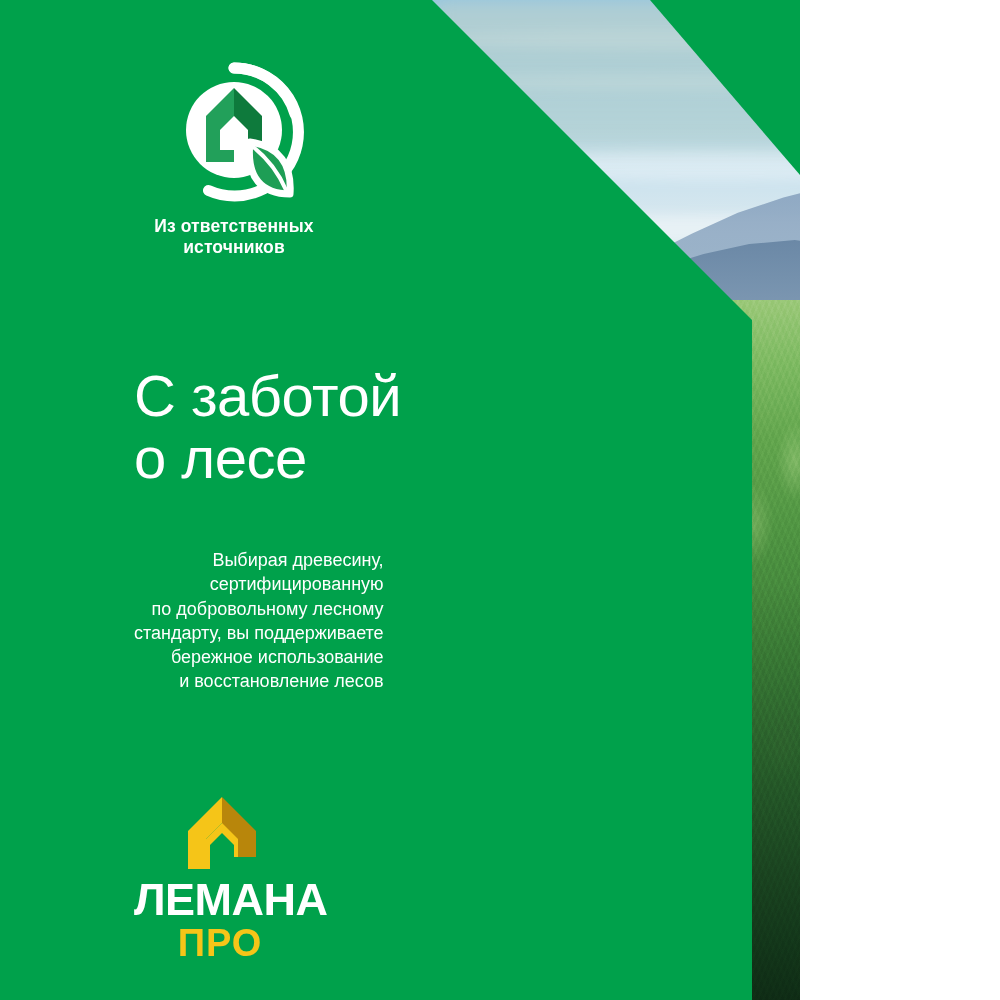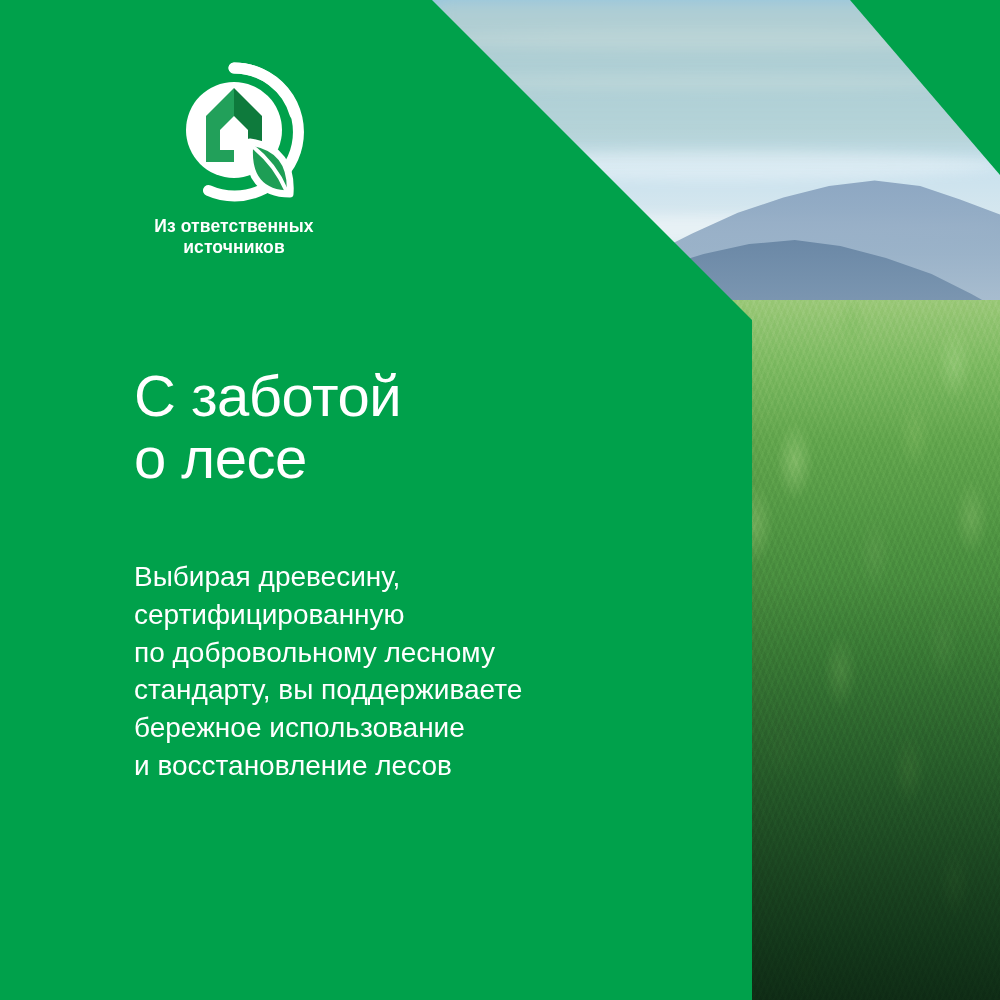--- a/index.html
+++ b/index.html
@@ -7,21 +7,21 @@
     margin: 0;
     padding: 0;
     background: #ffffff;
   }
   body {
     font-family: "Liberation Sans", "DejaVu Sans", sans-serif;
   }
 
   .poster {
     position: relative;
-    width: 1000px;
+    width: 800px;
     height: 1000px;
     overflow: hidden;
     background: #00A14B;
   }
 
   
   .photo {
     position: absolute;
     top: 0;
     left: 430px;
@@ -218,25 +218,26 @@
     letter-spacing: -0.5px;
     white-space: pre-line;
   }
 
   
   .body-copy {
     position: absolute;
     left: 134px;
     top: 530px;
     color: #ffffff;
-    font-size: 28px;
+    font-size: 18px;
     font-weight: normal;
     line-height: 1.35;
     white-space: pre-line;
     max-width: 420px;
+    text-align: right;
   }
 
   
   .brand {
     position: absolute;
     left: 134px;
     top: 795px;
     width: 190px;
   }
   .brand-mark {
@@ -318,15 +319,28 @@
     <h1 class="headline">С заботой
 о лесе</h1>
 
     <p class="body-copy">Выбирая древесину,
 сертифицированную
 по добровольному лесному
 стандарту, вы поддерживаете
 бережное использование
 и восстановление лесов</p>
 
+    <div class="brand">
+      <svg class="brand-mark" viewBox="0 0 92 78">
+        <path d="M46 2 L12 36 L12 74 L30 74 L30 44 L46 28 Z" fill="#F5C518"></path>
+        <path d="M46 2 L80 36 L80 74 L62 74 L62 56 L46 56 L46 28 Z" fill="#B8860B"></path>
+        <path d="M46 28 L62 44 L62 56 L46 56 Z" fill="#B8860B"></path>
+        <path d="M30 44 L46 28 L62 44 L62 74 L30 74 Z" fill="#F5C518"></path>
+        <path d="M46 40 L36 50 L36 74 L56 74 L56 50 Z" fill="#00A14B" opacity="0"></path>
+        <path d="M46 38 L34 50 L34 74 L58 74 L58 50 Z" fill="#00A14B"></path>
+        <path d="M58 62 L80 62 L80 74 L58 74 Z" fill="#00A14B"></path>
+      </svg>
+      <div class="brand-name">ЛЕМАНА</div>
+      <div class="brand-sub">ПРО</div>
+    </div>
 
   </div>
 </div>
 
 </body></html>

